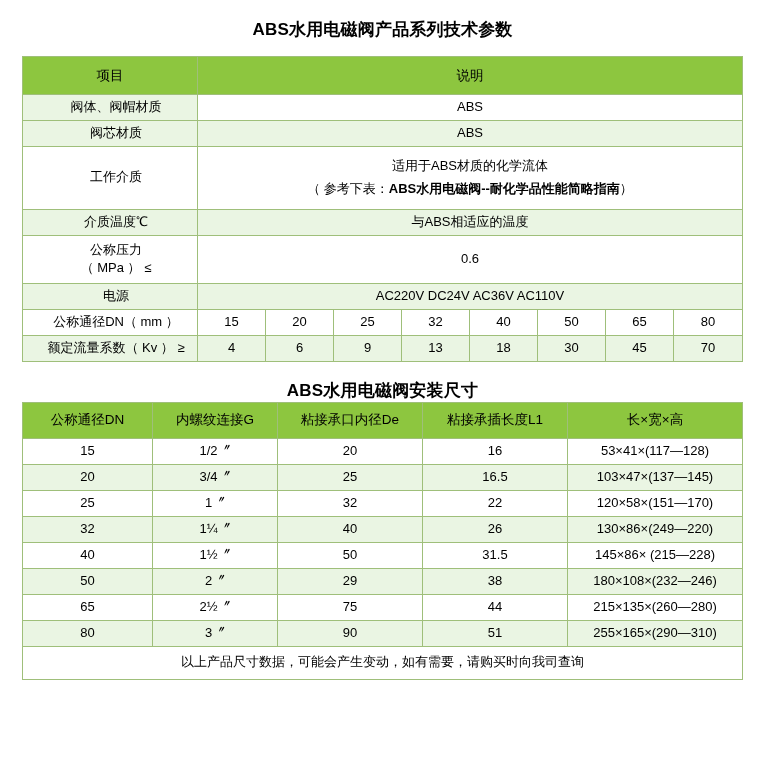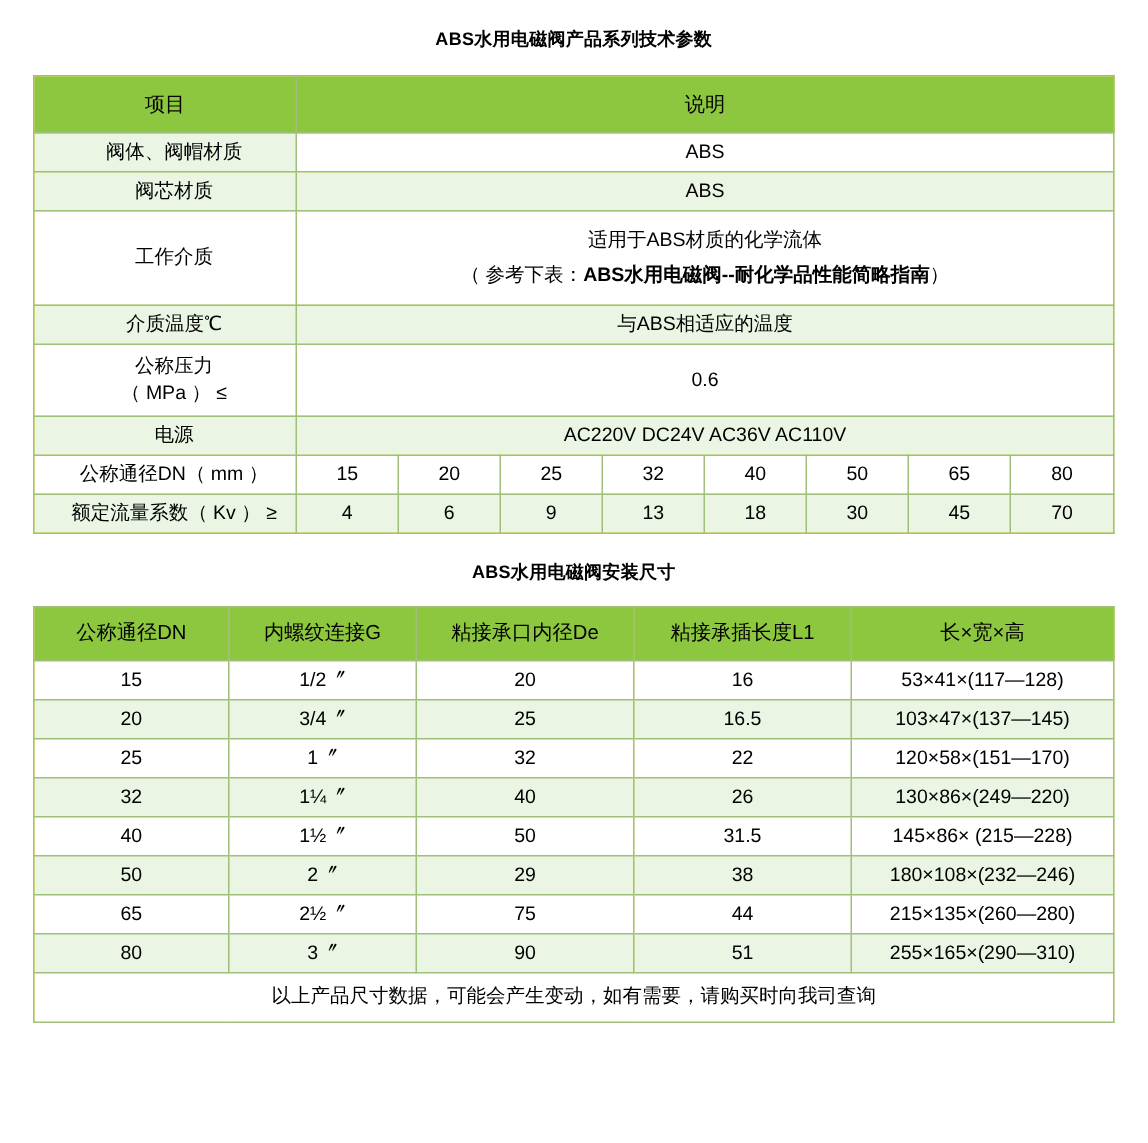--- a/index.html
+++ b/index.html
@@ -16,31 +16,31 @@
   }
   .page {
     width: 765px;
     height: 762px;
     position: relative;
     box-sizing: border-box;
   }
   .title {
     text-align: center;
     font-weight: bold;
-    font-size: 12px;
+    font-size: 17px;
     letter-spacing: 0.2px;
   }
   #title-1 { padding-top: 18px; padding-bottom: 15px; }
-  #title-2 { padding-top: 17px; padding-bottom: 14px; }
+  #title-2 { padding-top: 17px; }
 
   table {
     border-collapse: collapse;
     table-layout: fixed;
     margin: 0 auto;
-    background: #fde047;
+    background: #5eead4;
   }
   table.spec { width: 720px; }
   table.dims { width: 720px; }
 
   td, th {
     border: 1px solid #9fbf7a;
     text-align: center;
     vertical-align: middle;
     font-size: 13px;
     padding: 3px 4px;

